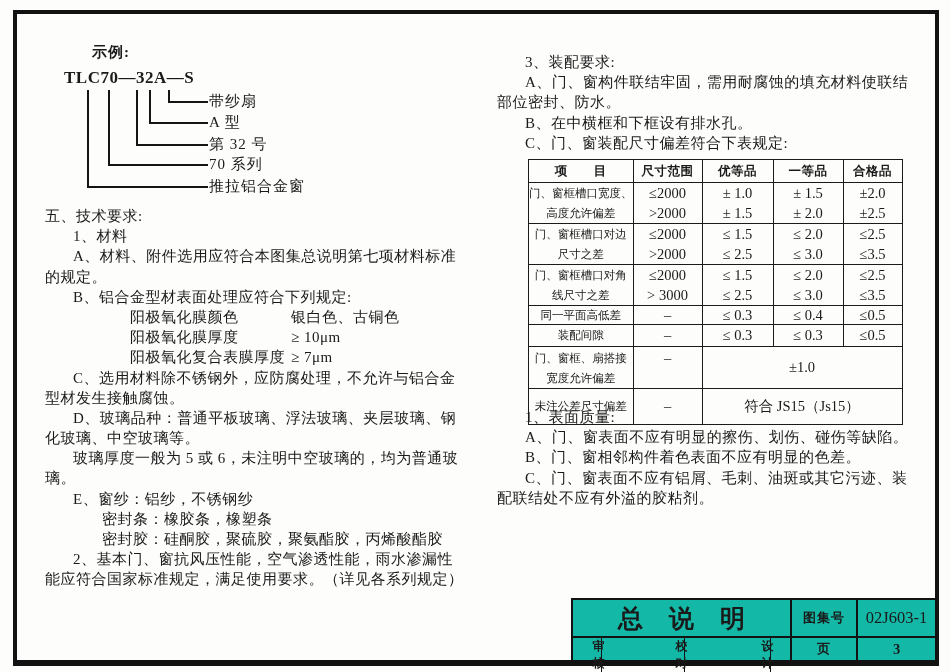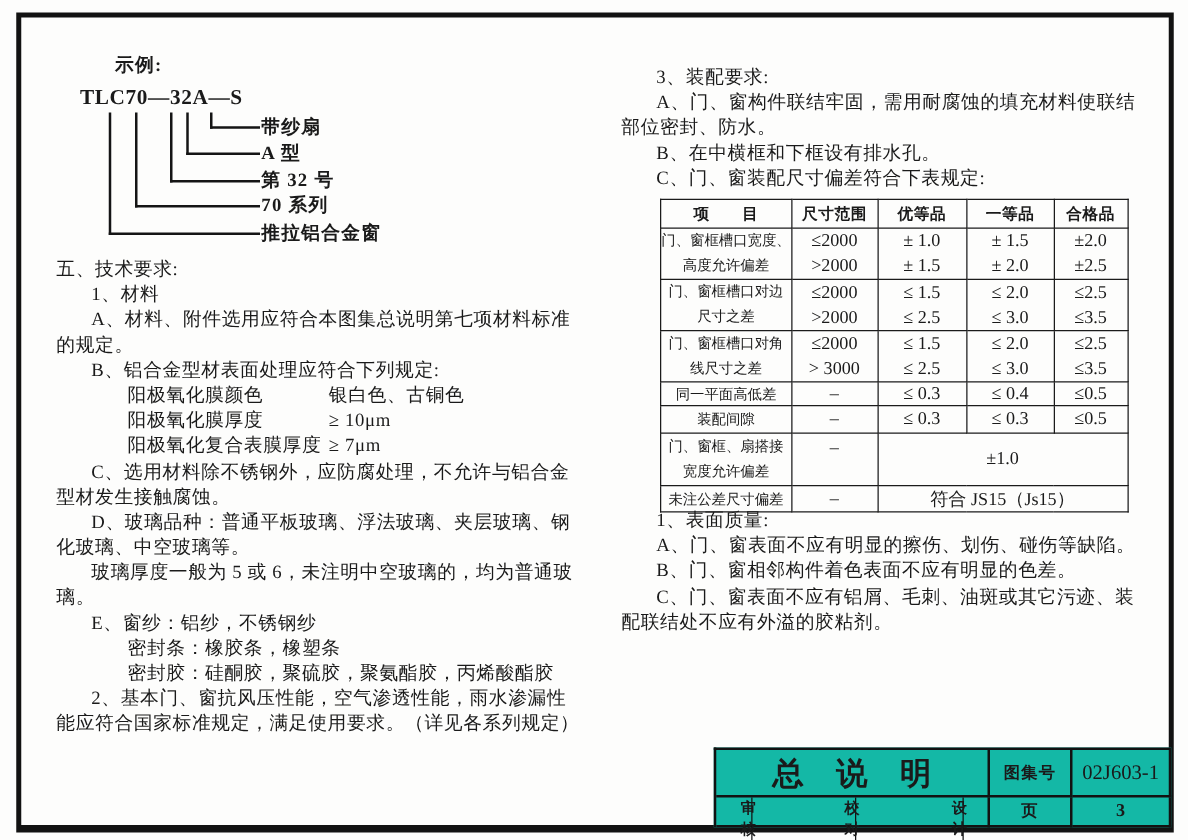--- a/index.html
+++ b/index.html
@@ -13,26 +13,26 @@
     position:absolute; left:13px; top:10px; width:918px; height:646px;
     border:4px solid #121212; border-bottom-width:6px;
     background:transparent;
   }
   
   .col { position:absolute; }
   .ln { height:20.2px; line-height:20.2px; font-size:15px; white-space:nowrap; letter-spacing:0.5px; }
   .in1 { padding-left:28px; }
   .in2 { padding-left:57px; }
   .spec { display:flex; }
-  .spec .sl { width:161px; }
+  .spec .sl { width:161px;margin-left:28px; }
   
   .ex-label { position:absolute; left:92px; top:43px; font-size:15px; font-weight:bold; letter-spacing:1px; }
   .ex-code  { position:absolute; left:64px; top:68px; font-size:17px; font-weight:bold; letter-spacing:0.5px; }
   .conn { position:absolute; border-left:2px solid #151515; border-bottom:2px solid #151515; }
-  .callout { position:absolute; left:209px; font-size:15px; font-weight:bold; white-space:nowrap; letter-spacing:1px;text-align:right; }
+  .callout { position:absolute; left:209px; font-size:15px; font-weight:normal; white-space:nowrap; letter-spacing:1px;text-align:right; }
   
   .tol-table-wrap { position:absolute; left:528px; top:159px; }
   table.tol { border-collapse:collapse; table-layout:fixed; }
   table.tol th, table.tol td {
     border:1.6px solid #1b1b1b; padding:0; text-align:center; vertical-align:middle;
     font-weight:normal; overflow:hidden;
   }
   table.tol th { font-size:12.5px; font-weight:bold; height:22px; letter-spacing:0.5px; }
   td.item { text-align:left; padding-left:5px; font-size:11.5px; font-weight:bold; }
   td.num  { font-size:14.5px; }
@@ -239,21 +239,21 @@
       <td class="item">
             <div>门、窗框、扇搭接</div>
             <div>宽度允许偏差</div>
           </td>
       <td class="num">
             <div>–</div>
             <div>&nbsp;</div>
           </td>
       <td class="num mc" colspan="3">±1.0</td>
     </tr>
-    <tr class="r1" style="height:21px">
+    <tr class="r1" style="height:36px">
       <td class="item">
             <div>未注公差尺寸偏差</div>
           </td>
       <td class="num">
             <div>–</div>
           </td>
       <td class="num mc" colspan="3">符合 JS15（Js15）</td>
     </tr>
   </tbody>
 </table>

